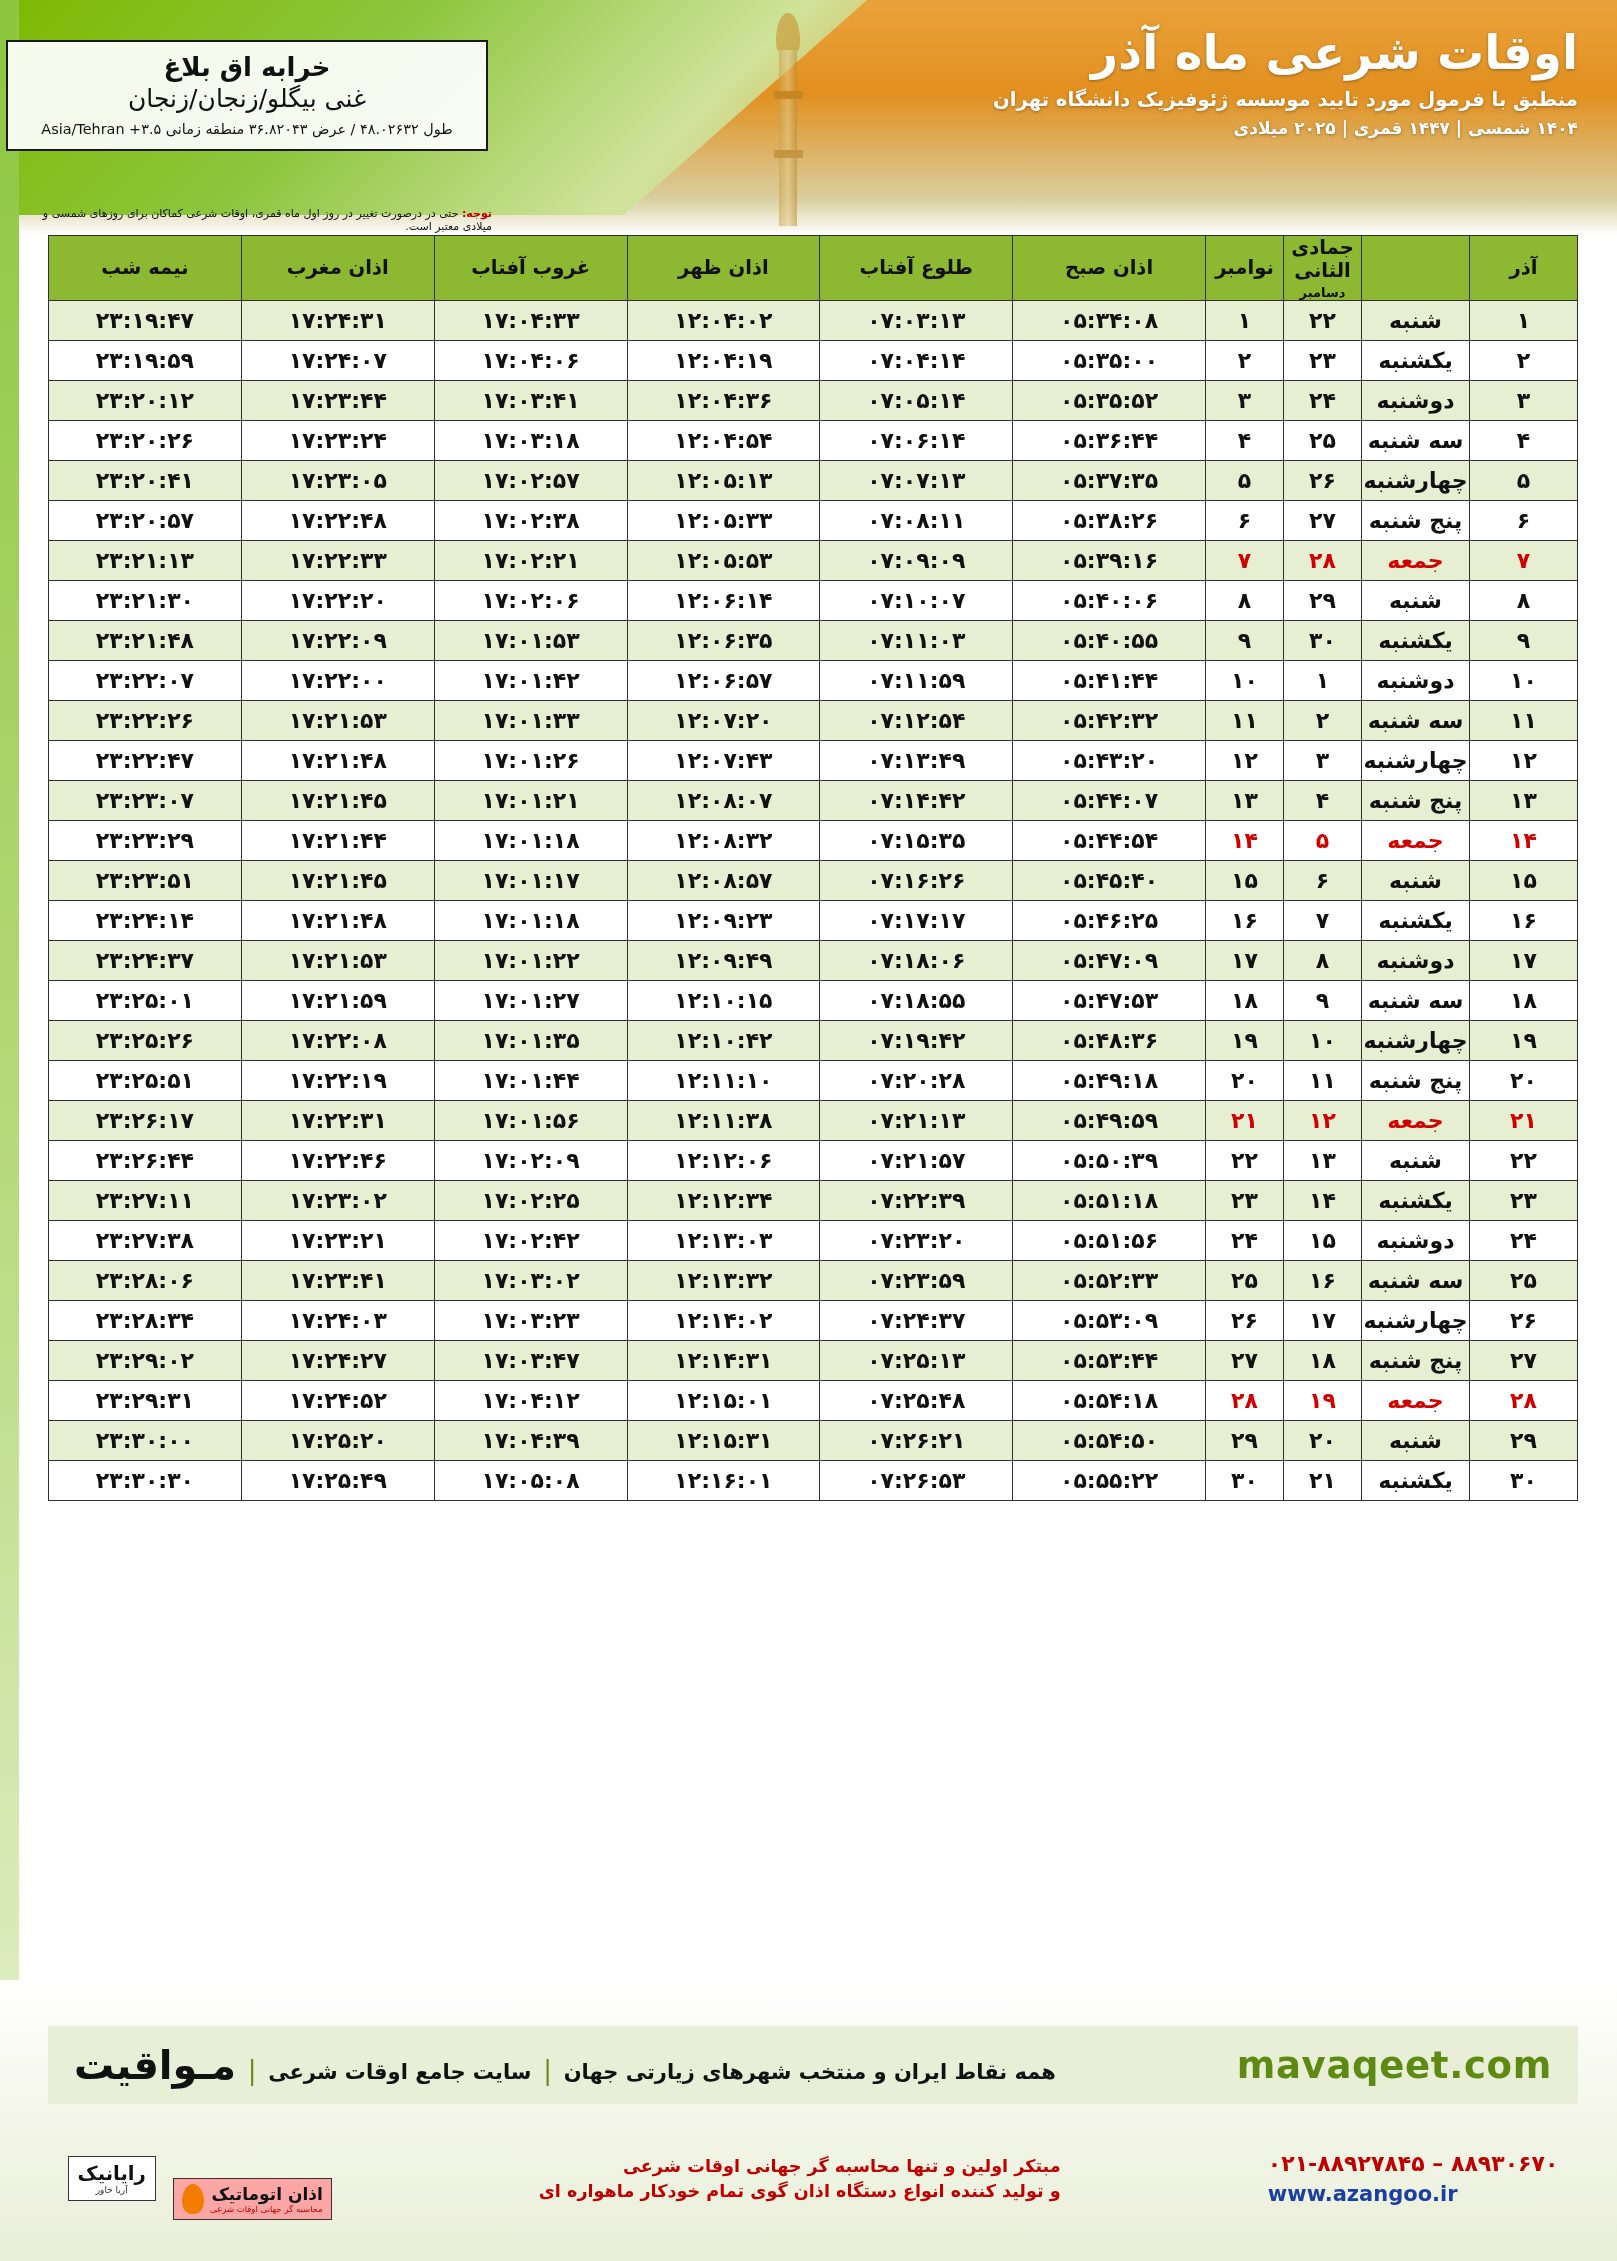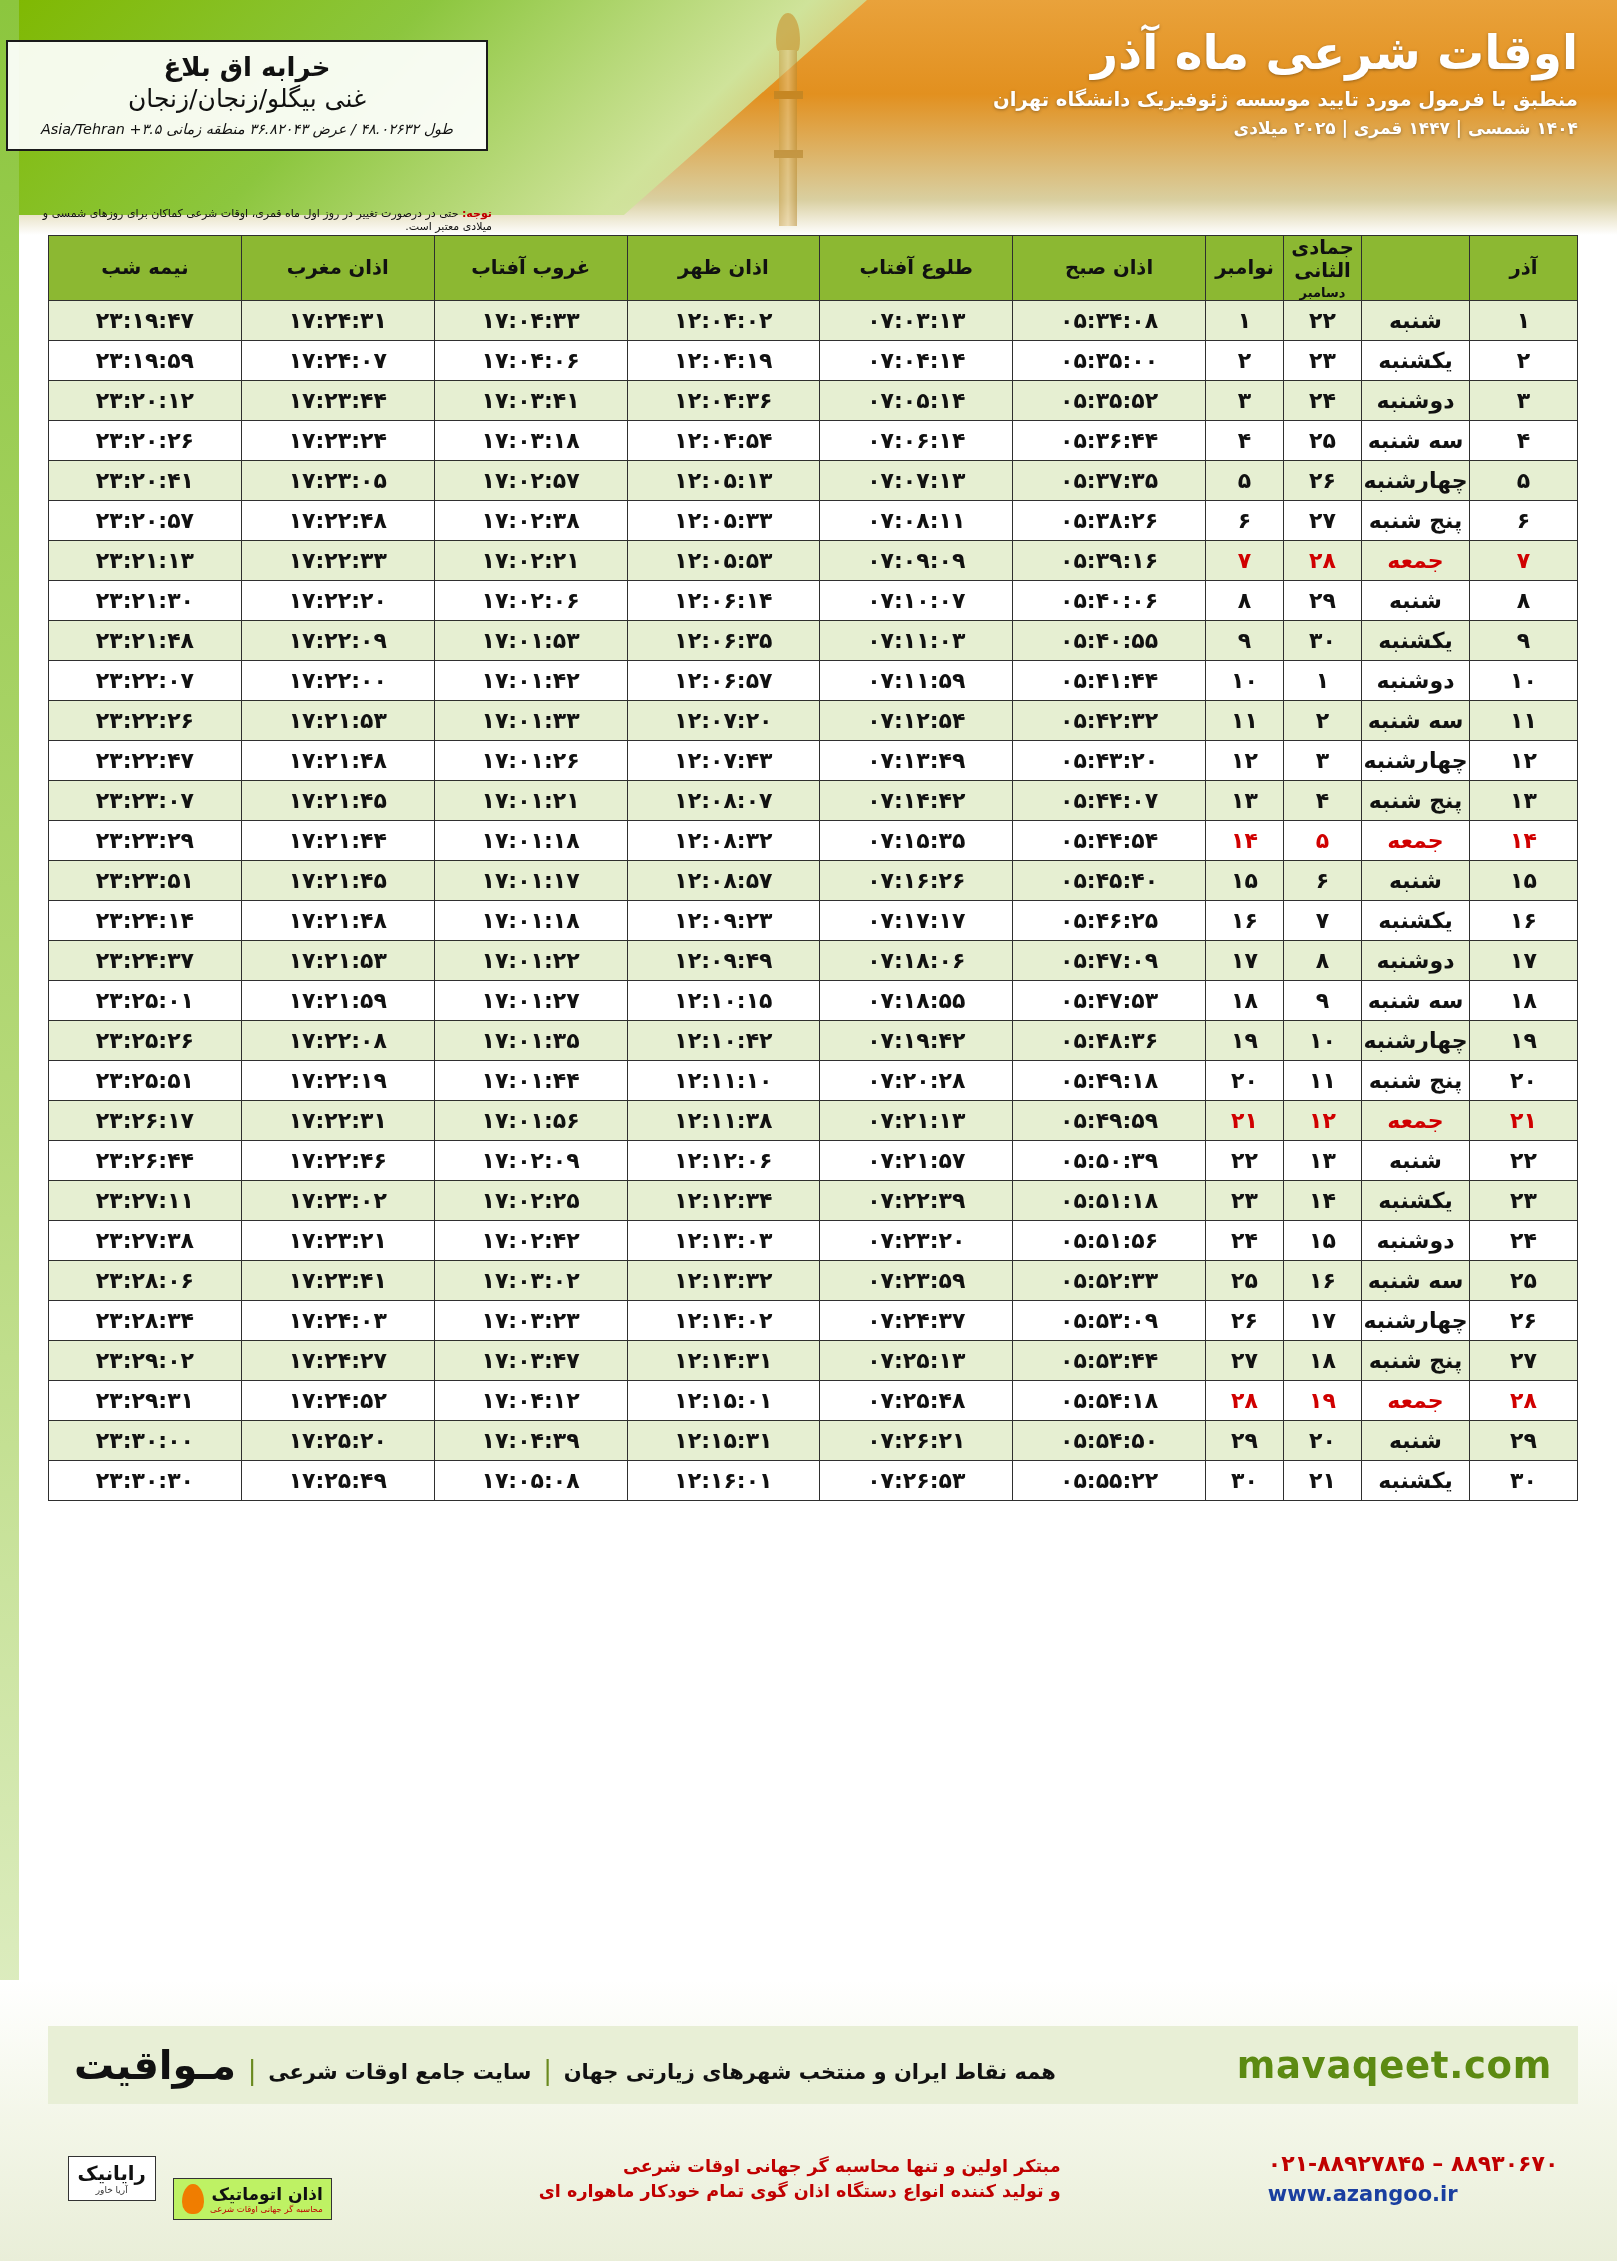--- a/index.html
+++ b/index.html
@@ -68,21 +68,21 @@
   }
 
   
   .locbox {
     position: absolute; top: 40px; right: 1129px; width: 482px;
     border: 2px solid #1a1a1a; background: rgba(255,255,255,.92);
     padding: 10.4px 11.7px 11.7px 11.7px; text-align: center;
   }
   .locbox .city { font-size: 26px; font-weight: bold; color: #111; }
   .locbox .region { font-size: 25px; margin-top: 2px; color: #111; }
-  .locbox .coords { font-size: 14.4px; margin-top: 7.8px; color: #111; font-style: italic; }
+  .locbox .coords { font-size: 14.4px; margin-top: 7.8px; color: #111; }
 
   
   .note {
     position: absolute; top: 207px; right: 1125px; width: 457px;
     font-size: 11px; color: #111; text-align: right; direction: rtl;
   }
   .note b { color: #c00000; }
 
   
   .tbl-wrap {
@@ -151,21 +151,21 @@
   .fb-mid .l1 { font-size: 17.6px; color: #c00000; font-weight: bold; }
   .fb-mid .l2 { font-size: 17.6px; color: #c00000; font-weight: bold; margin-top: 5.2px; }
   .fb-logos { display: flex; align-items: center; gap: 17px; }
   .logo-box {
     border: 1.3px solid #333; padding: 5.2px 9px; text-align: center;
     background: #fff; direction: rtl;
   }
   .logo-box .lname { font-size: 19.6px; font-weight: bold; color: #111; }
   .logo-box .lsub { font-size: 9px; color: #333; }
   .logo-az {
-    display: flex; align-items: center; gap: 6.5px; background:#bef264;
+    display: flex; align-items: center; gap: 6.5px; background:#fca5a5;
     border:1.3px solid #333; padding: 5.2px 7.8px; margin-top: 41px;
   }
   .logo-az .flame {
     width: 22px; height: 30px; background: #f07d00;
     border-radius: 50% 50% 45% 45% / 60% 60% 40% 40%;
   }
   .logo-az .az-t { direction: rtl; text-align: right; }
   .logo-az .az-t .n { font-size: 17px; font-weight: bold; color: #111; }
   .logo-az .az-t .s { font-size: 8.5px; color: #c00000; }
 </style>

